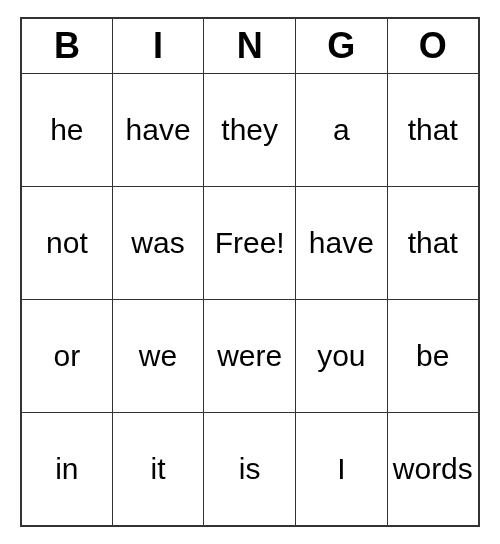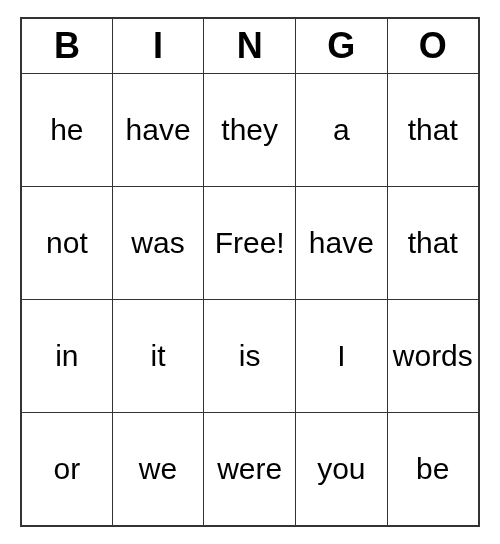--- a/index.html
+++ b/index.html
@@ -68,27 +68,27 @@
         <td>that</td>
       </tr>
       <tr>
         <td>not</td>
         <td>was</td>
         <td class="free-cell">Free!</td>
         <td>have</td>
         <td>that</td>
       </tr>
       <tr>
+        <td>or</td>
+        <td>we</td>
+        <td>were</td>
+        <td>you</td>
+        <td>be</td>
+      </tr>
+      <tr>
         <td>in</td>
         <td>it</td>
         <td>is</td>
         <td>I</td>
         <td>words</td>
       </tr>
-      <tr>
-        <td>or</td>
-        <td>we</td>
-        <td>were</td>
-        <td>you</td>
-        <td>be</td>
-      </tr>
     </tbody>
 </table>
 
 </body></html>

